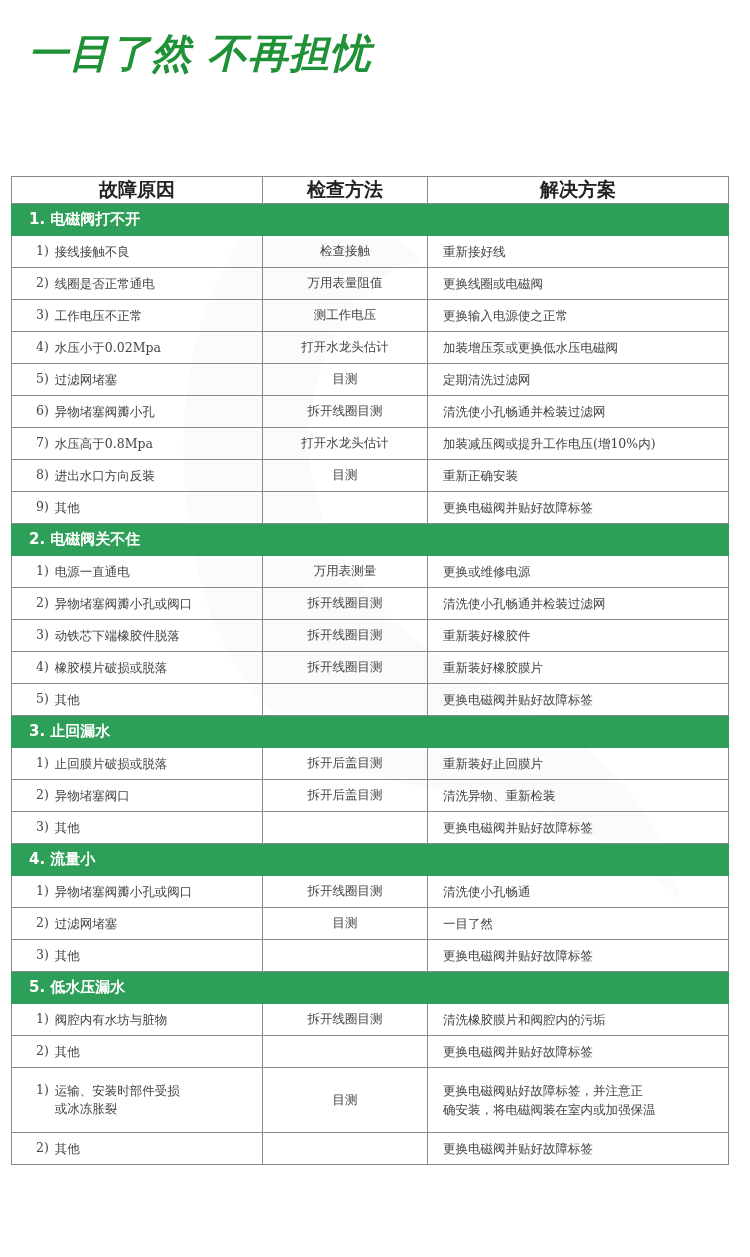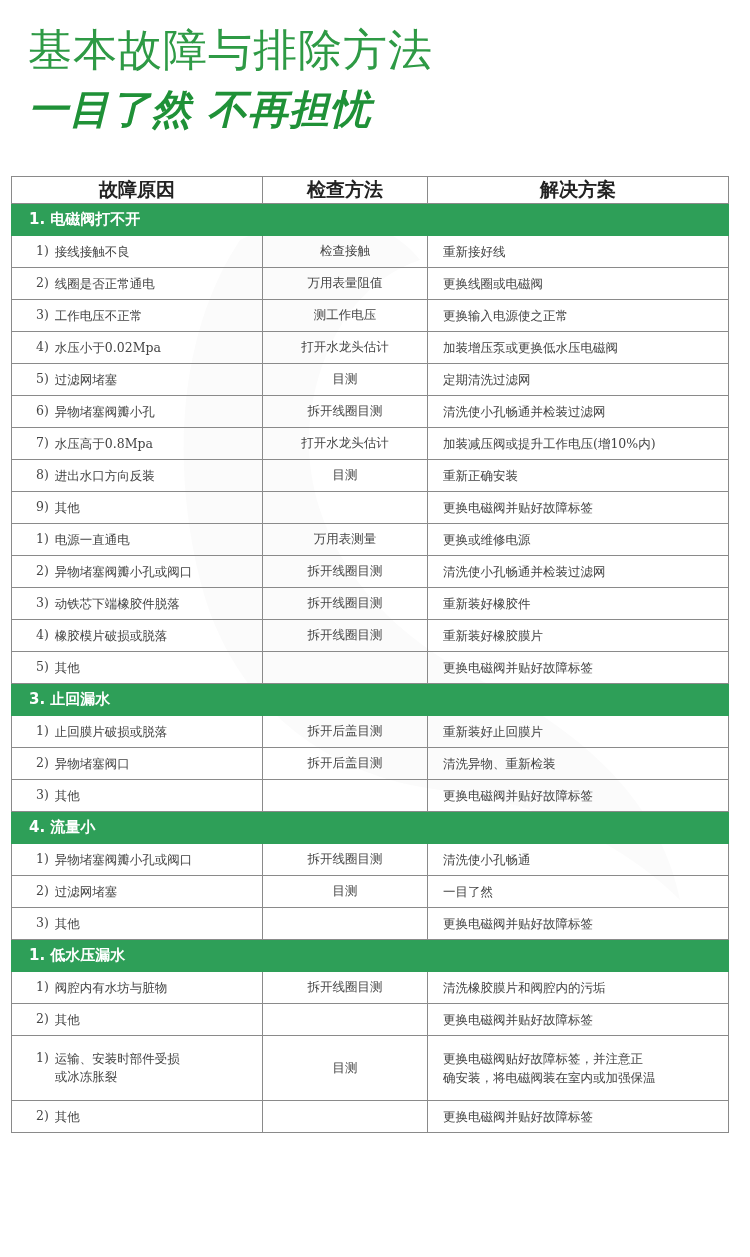--- a/index.html
+++ b/index.html
@@ -55,21 +55,20 @@
     .cause-wrap { display: flex; align-items: flex-start; }
   </style>
 </head>
 <body>
 
 <svg class="watermark" viewBox="0 0 640 900">
   <path d="M180 40 C 260 0, 330 20, 360 60 C 300 80, 260 140, 250 220 C 240 320, 300 420, 420 480 C 520 530, 600 600, 620 700 C 560 640, 470 600, 380 590 C 260 575, 170 500, 140 380 C 110 260, 120 130, 180 40 Z" fill="#eeeeee" opacity="0.55"></path>
 </svg>
 
 <div class="title-wrap">
-  <div class="title-main">基本故障与排除方法</div>
   <div class="title-sub">一目了然 不再担忧</div>
 </div>
 
 <table class="fault-table">
   <colgroup>
       <col class="c1">
       <col class="c2">
       <col class="c3">
     </colgroup>
   <thead>
@@ -202,20 +201,23 @@
             <span class="cause-text">
               <div>其他</div>
             </span>
           </div>
         </td>
         <td class="check"></td>
         <td class="solution">
           <div>更换电磁阀并贴好故障标签</div>
         </td>
       </tr>
+      <tr class="section">
+        <td colspan="3">2. 电磁阀关不住</td>
+      </tr>
       <tr class="item">
         <td class="cause">
           <div class="cause-wrap">
             <span class="num">1)</span>
             <span class="cause-text">
               <div>电源一直通电</div>
             </span>
           </div>
         </td>
         <td class="check">万用表测量</td>
@@ -363,21 +365,21 @@
               <div>其他</div>
             </span>
           </div>
         </td>
         <td class="check"></td>
         <td class="solution">
           <div>更换电磁阀并贴好故障标签</div>
         </td>
       </tr>
       <tr class="section">
-        <td colspan="3">1. 低水压漏水</td>
+        <td colspan="3">5. 低水压漏水</td>
       </tr>
       <tr class="item">
         <td class="cause">
           <div class="cause-wrap">
             <span class="num">1)</span>
             <span class="cause-text">
               <div>阀腔内有水坊与脏物</div>
             </span>
           </div>
         </td>

